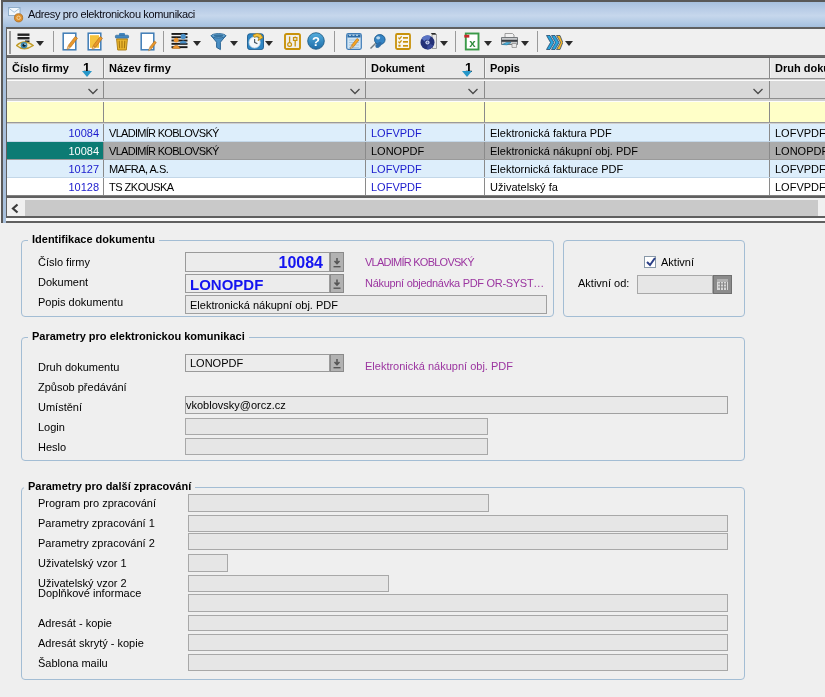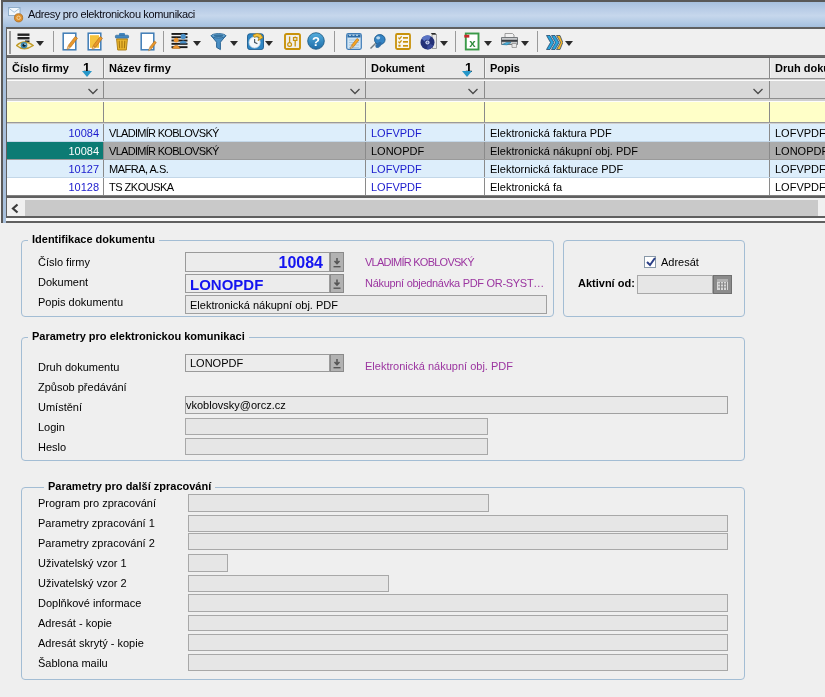--- a/index.html
+++ b/index.html
@@ -47,21 +47,21 @@
 #hscroll { left:7px; top:200px; width:818px; height:16px; background:#c9c9c9; }
 #tp-bottom { left:7px; top:216px; width:818px; height:2px; background:#5f5f5f; }
 #gap-light { left:6px; top:218px; width:819px; height:3px; background:#fafafa; }
 #sepline { left:6px; top:221px; width:819px; height:2px; background:#606060; }
 
 
 #formarea { left:0; top:223px; width:825px; height:474px; background:#efefef; }
 .gbox { position:absolute; border:1px solid #a3bdd4; border-radius:4px; }
 .gtitle { position:absolute; font-weight:bold; color:#000; background:#efefef; padding:0 4px; }
 .lbl { position:absolute; color:#000; }
-.blbl { position:absolute; color:#000; font-weight:bold;text-align:center; }
+.blbl { position:absolute; color:#000; font-weight:normal;text-align:center; }
 .inp { position:absolute; background:#ececec; border:1px solid #9a9a9a; }
 .inpl { position:absolute; background:#e9e9e9; border:1px solid #a0a0a0; }
 .inpe { position:absolute; background:#e6e6e6; border:1px solid #a8a8a8; }
 .spin { position:absolute; background:#b2b2b2; border:1px solid #8a8a8a; }
 .purp { position:absolute; color:#9b35a0; }
 </style>
 </head>
 <body>
 
 <div id="titlebar" class="abs"></div>
@@ -312,21 +312,21 @@
     <div class="cell dcell" style="left:763px;width:55px">LOFVPDF</div>
     <div class="vline" style="left:96px"></div>
     <div class="vline" style="left:358px"></div>
     <div class="vline" style="left:477px"></div>
     <div class="vline" style="left:762px"></div>
   </div>
   <div class="drow" style="top:120px;height:18px;background:#ffffff;border-bottom:1px solid #808080">
     <div class="cell dcell num" style="left:0;width:96px">10128</div>
     <div class="cell dcell" style="left:97px;width:261px;letter-spacing:-0.5px">TS ZKOUSKA</div>
     <div class="cell dcell blue" style="left:359px;width:118px">LOFVPDF</div>
-    <div class="cell dcell" style="left:478px;width:284px">Elektronická fa</div>
+    <div class="cell dcell" style="left:478px;width:284px">Uživatelský fa</div>
     <div class="cell dcell" style="left:763px;width:55px">LOFVPDF</div>
     <div class="vline" style="left:96px"></div>
     <div class="vline" style="left:358px"></div>
     <div class="vline" style="left:477px"></div>
     <div class="vline" style="left:762px"></div>
   </div>
 </div>
 
 <div id="below-table" class="abs"></div>
 <div id="tbl-bottom" class="abs"></div>
@@ -360,21 +360,21 @@
       </svg></div>
   <div class="inpl" style="left:185px;top:72px;width:362px;height:19px;padding:3px 0 0 4px">Elektronická nákupní obj. PDF</div>
   <div class="purp" style="left:365px;top:33px;letter-spacing:-0.75px">VLADIMÍR KOBLOVSKÝ</div>
   <div class="purp" style="left:365px;top:54px;letter-spacing:-0.3px">Nákupní objednávka PDF OR-SYST…</div>
 
   <div class="gbox" style="left:563px;top:17px;width:182px;height:77px"></div>
   <div class="abs" style="left:644px;top:33px;width:12px;height:12px;background:#fff;border:1px solid #8898a8"></div>
   <svg class="abs" style="left:645px;top:33px" width="12" height="12" viewBox="0 0 12 12">
       <path d="M2 6 L5 9 L10 2" fill="none" stroke="#2b3f87" stroke-width="2"></path>
     </svg>
-  <div class="lbl" style="left:661px;top:33px">Adresát</div>
+  <div class="lbl" style="left:661px;top:33px">Aktivní</div>
   <div class="blbl" style="left:578px;top:54px">Aktivní od:</div>
   <div class="inpe" style="left:637px;top:52px;width:76px;height:19px"></div>
   <div class="abs" style="left:713px;top:52px;width:19px;height:19px;background:#8b8b8b;border:1px solid #707070">
     <svg width="17" height="17" viewBox="0 0 17 17">
         <rect x="3" y="3" width="11" height="11" fill="#d8d8d8"></rect>
         <rect x="3" y="3" width="11" height="3" fill="#b0b0b0"></rect>
         <path d="M4 8h9 M4 11h9 M6.5 6v8 M9.5 6v8 M12.5 6v8" stroke="#888" stroke-width="1" fill="none"></path>
       </svg>
   </div>
 
@@ -389,27 +389,27 @@
   <div class="spin" style="left:330px;top:131px;width:14px;height:18px"><svg width="12" height="16" viewBox="0 0 12 16">
         <path d="M6 4 L6 9 M3.5 7 L6 9.5 L8.5 7" stroke="#555" stroke-width="1.6" fill="none"></path>
         <rect x="2.5" y="12" width="7" height="1.4" fill="#555"></rect>
       </svg></div>
   <div class="inpl" style="left:185px;top:173px;width:543px;height:18px;padding:2px 0 0 0">vkoblovsky@orcz.cz</div>
   <div class="inpe" style="left:185px;top:195px;width:303px;height:17px"></div>
   <div class="inpe" style="left:185px;top:215px;width:303px;height:17px"></div>
   <div class="purp" style="left:365px;top:137px">Elektronická nákupní obj. PDF</div>
 
   <div class="gbox" style="left:21px;top:264px;width:724px;height:193px"></div>
-  <div class="gtitle" style="left:44px;top:257px">Parametry pro další zpracování</div>
+  <div class="gtitle" style="left:24px;top:257px">Parametry pro další zpracování</div>
   <div class="lbl" style="left:38px;top:274px">Program pro zpracování</div>
   <div class="lbl" style="left:38px;top:294px">Parametry zpracování 1</div>
   <div class="lbl" style="left:38px;top:314px">Parametry zpracování 2</div>
   <div class="lbl" style="left:38px;top:334px">Uživatelský vzor 1</div>
   <div class="lbl" style="left:38px;top:354px">Uživatelský vzor 2</div>
-  <div class="lbl" style="left:38px;top:374px">Doplňkové informace</div>
+  <div class="lbl" style="left:38px;top:364px">Doplňkové informace</div>
   <div class="lbl" style="left:38px;top:394px">Adresát - kopie</div>
   <div class="lbl" style="left:38px;top:414px">Adresát skrytý - kopie</div>
   <div class="lbl" style="left:38px;top:434px">Šablona mailu</div>
   <div class="inpe" style="left:188px;top:271px;width:301px;height:18px"></div>
   <div class="inpe" style="left:188px;top:292px;width:540px;height:17px"></div>
   <div class="inpe" style="left:188px;top:310px;width:540px;height:17px"></div>
   <div class="inpe" style="left:188px;top:331px;width:40px;height:18px"></div>
   <div class="inpe" style="left:188px;top:352px;width:201px;height:17px"></div>
   <div class="inpe" style="left:188px;top:371px;width:540px;height:18px"></div>
   <div class="inpe" style="left:188px;top:392px;width:540px;height:16px"></div>

